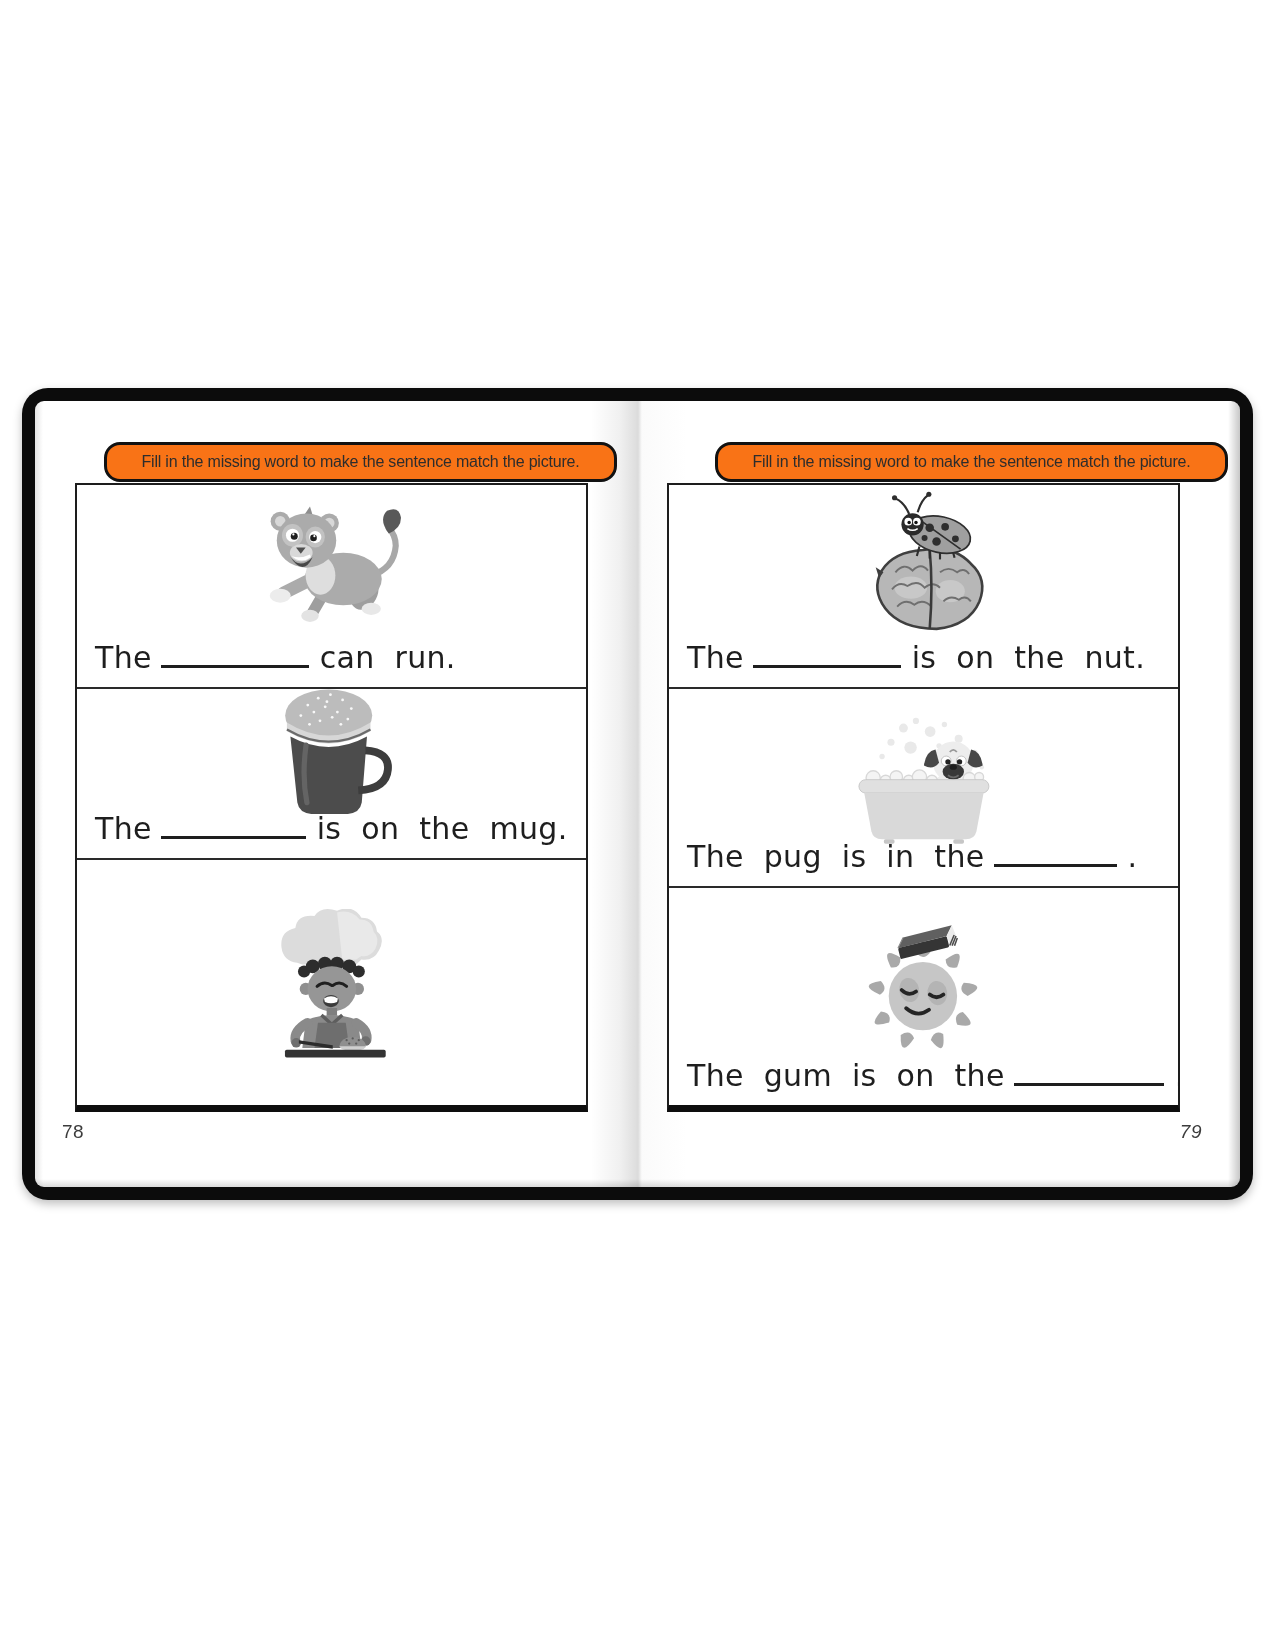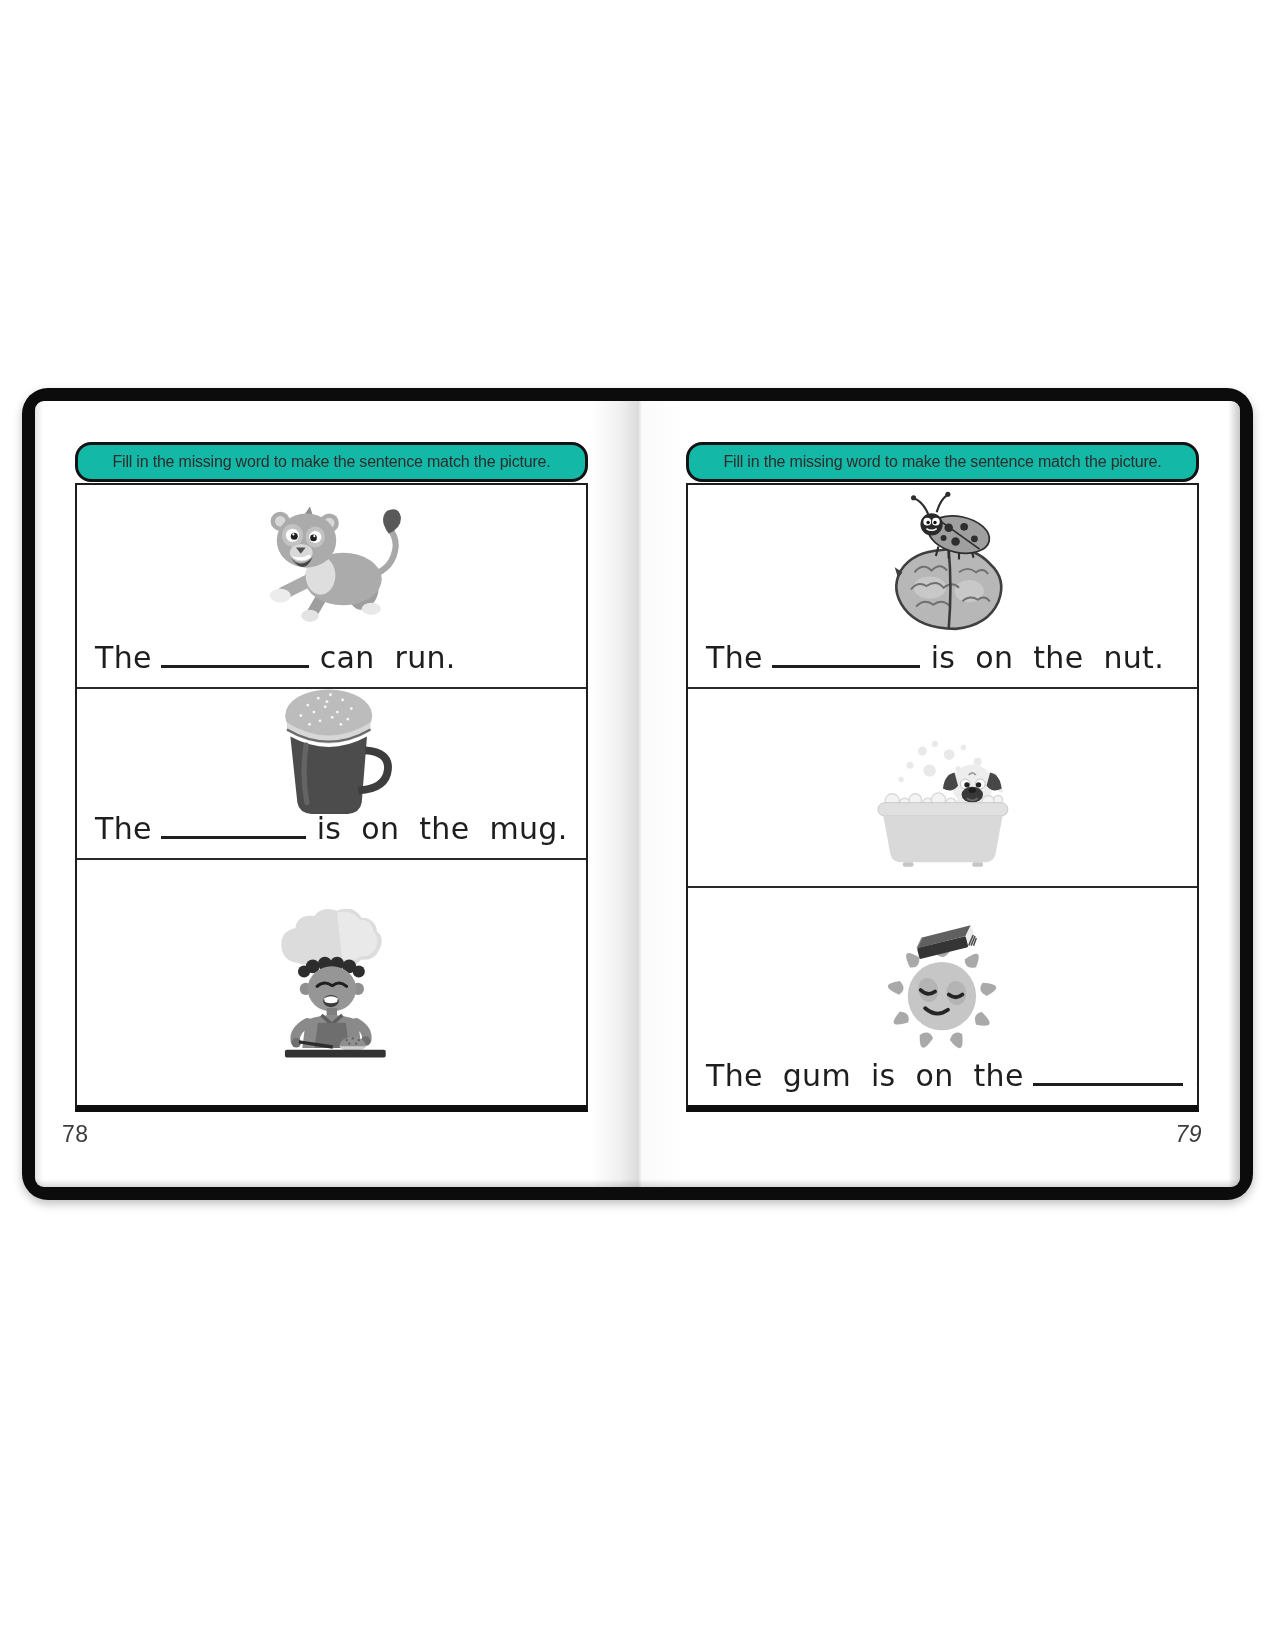--- a/index.html
+++ b/index.html
@@ -14,43 +14,43 @@
          background:linear-gradient(to right,rgba(110,110,110,0) 0%,rgba(110,110,110,0.10) 30%,
          rgba(110,110,110,0.22) 46%,rgba(150,150,150,0.34) 49%,rgba(210,210,210,0.10) 53%,
          rgba(255,255,255,0) 100%);}
   .edge-right{position:absolute;top:0;bottom:0;right:0;width:12px;z-index:1;pointer-events:none;
          background:linear-gradient(to right,rgba(0,0,0,0) 0%,rgba(0,0,0,0.22) 100%);}
   .edge-left{position:absolute;top:0;bottom:0;left:0;width:8px;z-index:1;pointer-events:none;
          background:linear-gradient(to left,rgba(0,0,0,0) 0%,rgba(0,0,0,0.10) 100%);}
   .edge-bottom{position:absolute;left:0;right:0;bottom:0;height:8px;z-index:1;pointer-events:none;
          background:linear-gradient(to bottom,rgba(0,0,0,0) 0%,rgba(0,0,0,0.14) 100%);}
 
-  .instr{position:absolute;top:41px;width:513px;height:40px;z-index:3;background:#14b8a6;
+  .instr{position:absolute;top:41px;width:513px;height:40px;z-index:3;background:#f97316;
          border:3.5px solid #121212;border-radius:16px;display:flex;align-items:center;
-         justify-content:center;font-size:16px;letter-spacing:-0.2px;color:#2d2d2d;white-space:nowrap;}
+         justify-content:center;font-size:16px;letter-spacing:-0.2px;color:#2d2d2d;white-space:nowrap;margin-left:29px;}
   .instr.l{left:40px;} .instr.r{left:651px;}
 
   .exbox{position:absolute;top:82px;width:513px;height:629px;z-index:2;background:#ffffff;
          border:2.5px solid #1d1d1d;border-bottom:7px solid #0e0e0e;
          display:flex;flex-direction:column;}
-  .exbox.l{left:40px;} .exbox.r{left:651px;gap:28px;}
+  .exbox.l{left:40px;} .exbox.r{left:632px;gap:28px;}
 
   .row{display:flex;flex-direction:column;overflow:hidden;}
   .row.r1{height:204px;border-bottom:2px solid #2a2a2a;}
   .row.r2{height:171px;border-bottom:2px solid #2a2a2a;}
   .row.r3{flex:1;}
   .art{flex:1;display:flex;align-items:center;justify-content:center;padding-top:4px;min-height:0;}
   .sentence{flex:none;padding:0 8px 13px 18px;white-space:nowrap;
             font-family:"DejaVu Sans",sans-serif;font-size:30px;color:#1e1e1e;
             word-spacing:0.34em;letter-spacing:0.3px;line-height:1.1;}
   .blank{display:inline-block;height:0;border-bottom:3px solid #1e1e1e;margin:0 9px;}
   .bw148{width:148px;} .bw145{width:145px;} .bw131{width:131px;} .bw123{width:123px;} .bw150{width:150px;}
   .after{margin-left:2px;}
 
-  .pagenum{position:absolute;top:720px;z-index:2;font-size:23px;color:#3c3c3c;letter-spacing:0.5px;}
+  .pagenum{position:absolute;top:720px;z-index:2;font-size:19px;color:#3c3c3c;letter-spacing:0.5px;}
   .pagenum.l{left:27px;} .pagenum.r{right:38px;font-style:italic;}
   svg{display:block;}
 </style>
 </head>
 <body>
 
 <div class="screen">
   <div class="book">
     <div class="pages">
       <div class="spine"></div>
@@ -262,20 +262,21 @@
                   <circle cx="110" cy="77" r="6"></circle>
                 <circle cx="152" cy="75" r="7"></circle>
                   <circle cx="163" cy="73" r="5"></circle>
               </g>
               <rect x="28" y="76" width="146" height="15" rx="7.5" fill="#e0e0e0" stroke="#c6c6c6" stroke-width="1"></rect>
               <path d="M34 91 L42 134 Q44 143 54 143 L148 143 Q158 143 160 134 L168 91 Z" fill="#d9d9d9"></path>
               <rect x="56" y="143" width="12" height="5" rx="2" fill="#c6c6c6"></rect>
               <rect x="134" y="143" width="12" height="5" rx="2" fill="#c6c6c6"></rect>
             </svg>
           </div>
+          <div class="sentence"><span>The pug is in the</span><span class="blank bw123"></span><span class="after">.</span></div>
         </div>
 
         <div class="row r3">
           <div class="art">
             <svg viewBox="0 0 185 200" style="height:152px">
               <g fill="#a9a9a9">
                 <path d="M84 52 Q92 20 102 50 Q93 62 84 52" transform="rotate(0 92 108)"></path>
                 <path d="M84 52 Q92 20 102 50 Q93 62 84 52" transform="rotate(40 92 108)"></path>
                 <path d="M84 52 Q92 20 102 50 Q93 62 84 52" transform="rotate(80 92 108)"></path>
                 <path d="M84 52 Q92 20 102 50 Q93 62 84 52" transform="rotate(120 92 108)"></path>

